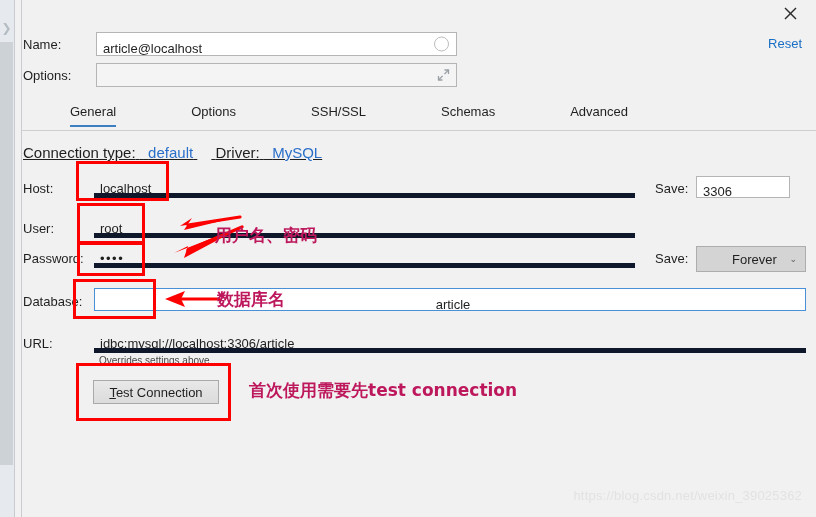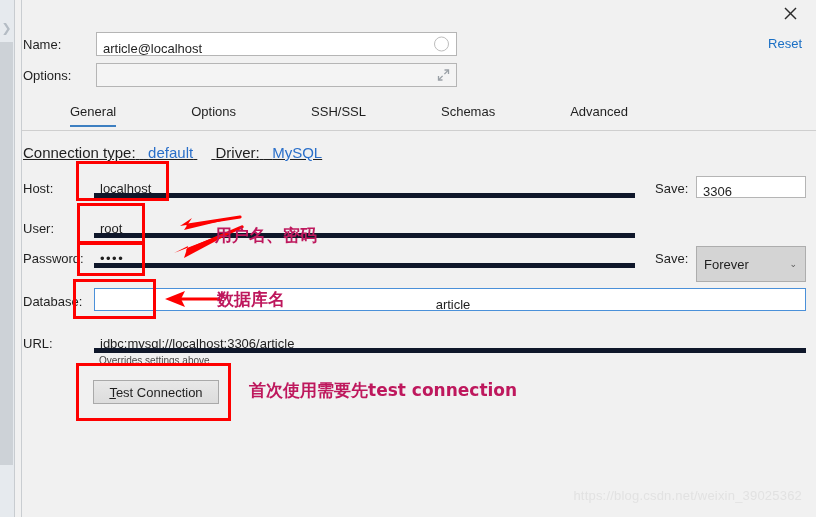--- a/index.html
+++ b/index.html
@@ -304,35 +304,35 @@
     <span>Driver:</span>
     <span>&nbsp;</span>
     <span class="link">MySQL</span>
   </div>
 
   <div class="lbl" style="left:23px; top:181px;">Host:</div>
   <div class="field readonly" style="left:94px; top:176px; width:541px; height:22px;">
     <span class="val">localhost</span>
   </div>
   <div class="lbl" style="left:655px; top:181px;">Save:</div>
-  <div class="field" style="left:696px; top:176px; width:110px; height:22px; background:#ffffff; border:1px solid #b5b5b5;">
+  <div class="field" style="left:696px; top:176px; width:94px; height:22px; background:#ffffff; border:1px solid #b5b5b5;">
     <span class="val">3306</span>
   </div>
 
   <div class="lbl" style="left:23px; top:221px;">User:</div>
   <div class="field readonly" style="left:94px; top:216px; width:541px; height:22px;">
     <span class="val">root</span>
   </div>
 
   <div class="lbl" style="left:23px; top:251px;">Password:</div>
   <div class="field readonly" style="left:94px; top:246px; width:541px; height:22px;">
     <span class="val" style="letter-spacing:1.5px;">••••</span>
   </div>
   <div class="lbl" style="left:655px; top:251px;">Save:</div>
-  <div class="select" style="left:696px; top:246px; width:110px; height:36px;">
+  <div class="select" style="left:696px; top:246px; width:110px; height:26px;justify-content:center;">
     <span>Forever</span>
     <span class="arrow">⌄</span>
   </div>
 
   <div class="lbl" style="left:23px; top:294px;">Database:</div>
   <div class="field focused" style="left:94px; top:288px; width:712px; height:23px;flex-direction:column;">
     <span class="val">article</span>
       <span class="caret"></span>
   </div>
 

